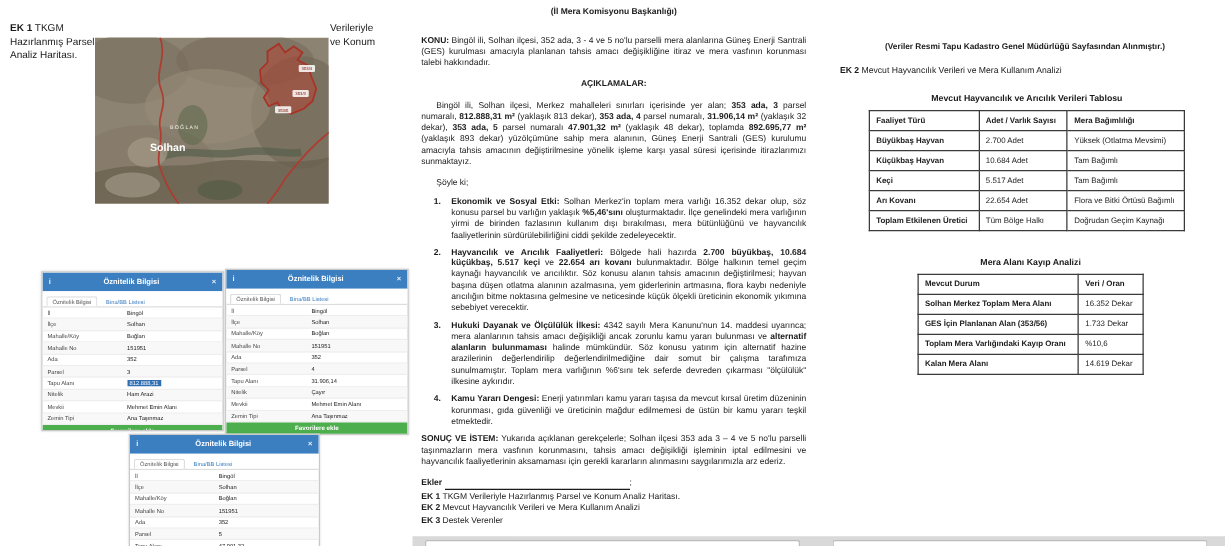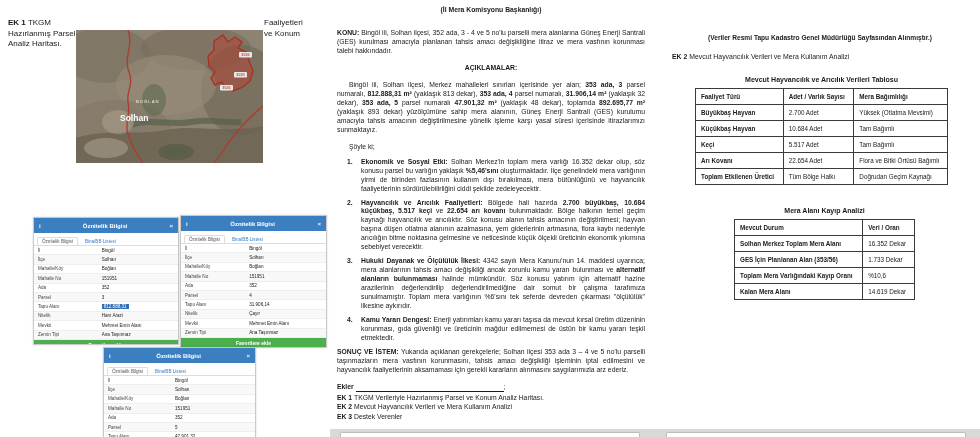--- a/index.html
+++ b/index.html
@@ -75,21 +75,21 @@
     border-bottom:none; border-radius:2px 2px 0 0; }
   #pc1 { left:10px; width:300px; } #pc2 { left:336px; width:300px; }
 </style>
 </head>
 <body>
 
 <div id="left-title" class="abs"><span class="bold">EK 1</span><span> TKGM
 Hazırlanmış Parsel
 Analiz Haritası.</span></div>
 
-<div id="corner-note" class="abs">Faaliyetleri
+<div id="corner-note" class="abs">Verileriyle
 ve Konum</div>
 
 <div id="map-wrap" class="abs">
   <svg width="187" height="133" viewBox="0 0 187 133">
     <rect x="0" y="0" width="187" height="133" fill="#8d8372"></rect>
     <ellipse cx="30" cy="25" rx="45" ry="28" fill="#7c7261" opacity="0.7"></ellipse>
     <ellipse cx="120" cy="18" rx="55" ry="22" fill="#786d5c" opacity="0.6"></ellipse>
     <ellipse cx="165" cy="60" rx="40" ry="45" fill="#6f6555" opacity="0.6"></ellipse>
     <ellipse cx="90" cy="55" rx="50" ry="30" fill="#988c78" opacity="0.6"></ellipse>
     <ellipse cx="40" cy="100" rx="55" ry="30" fill="#84796a" opacity="0.7"></ellipse>

